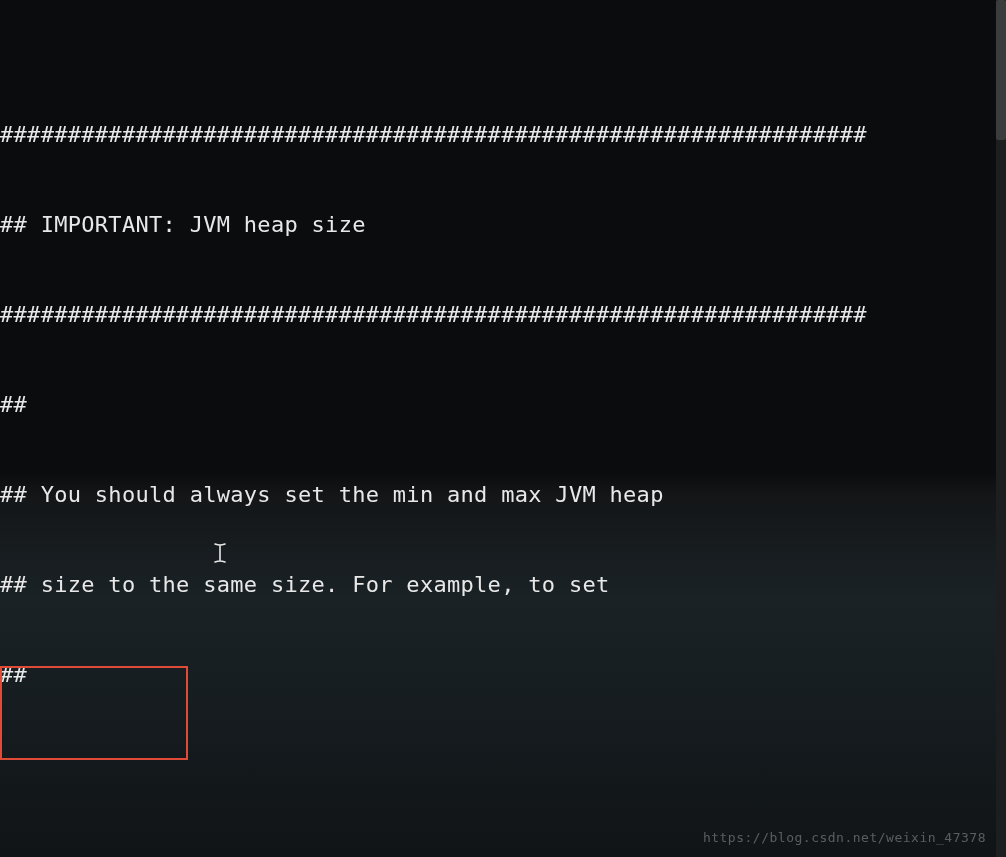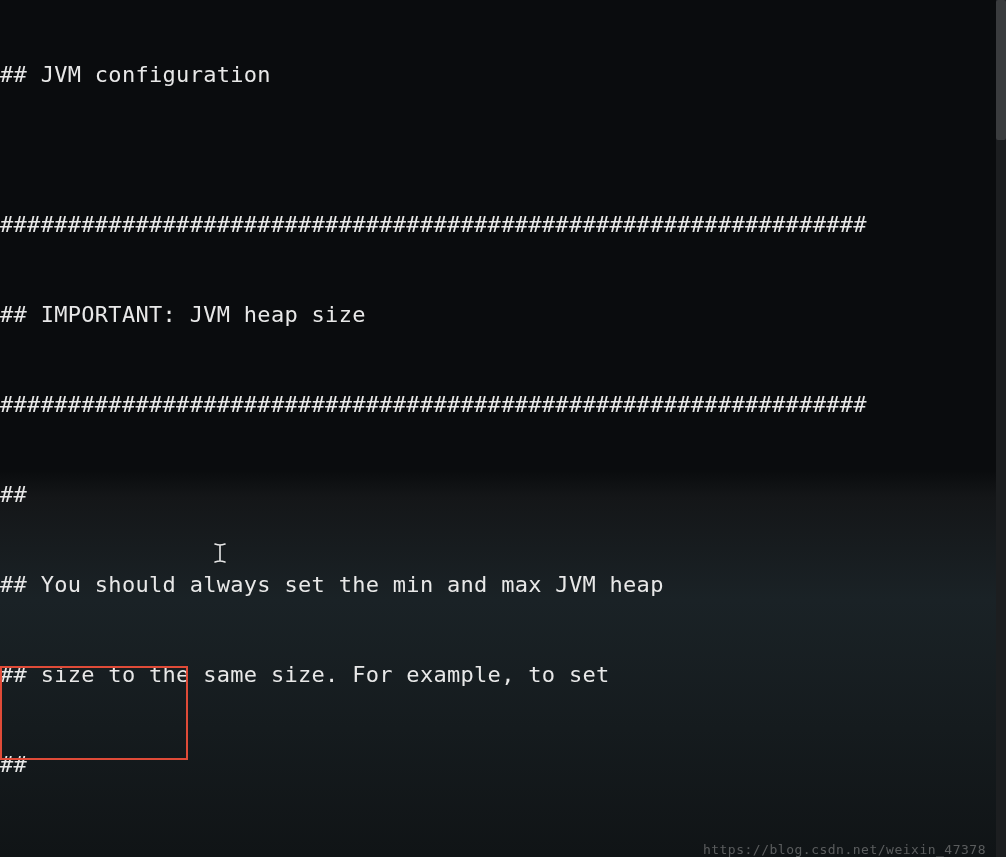--- a/index.html
+++ b/index.html
@@ -60,32 +60,31 @@
     top: 0;
     left: 0;
     width: 100%;
     height: 140px;
     background: #3a3c3e;
     border-radius: 2px;
   }
   .watermark {
     position: absolute;
     right: 20px;
-    bottom: 0;
+    bottom: 12px;
     font-family: "DejaVu Sans Mono", monospace;
     font-size: 13px;
     color: rgba(180,180,180,0.45);
     letter-spacing: 0.5px;
   }
 </style>
 </head>
 <body>
 
 <div class="terminal">
-  <span class="line">## JVM configuration</span>
   <span class="line"></span>
   <span class="line">################################################################</span>
   <span class="line">## IMPORTANT: JVM heap size</span>
   <span class="line">################################################################</span>
   <span class="line">##</span>
   <span class="line">## You should always set the min and max JVM heap</span>
   <span class="line">## size to the same size. For example, to set</span>
   <span class="line">##</span>
   
   

